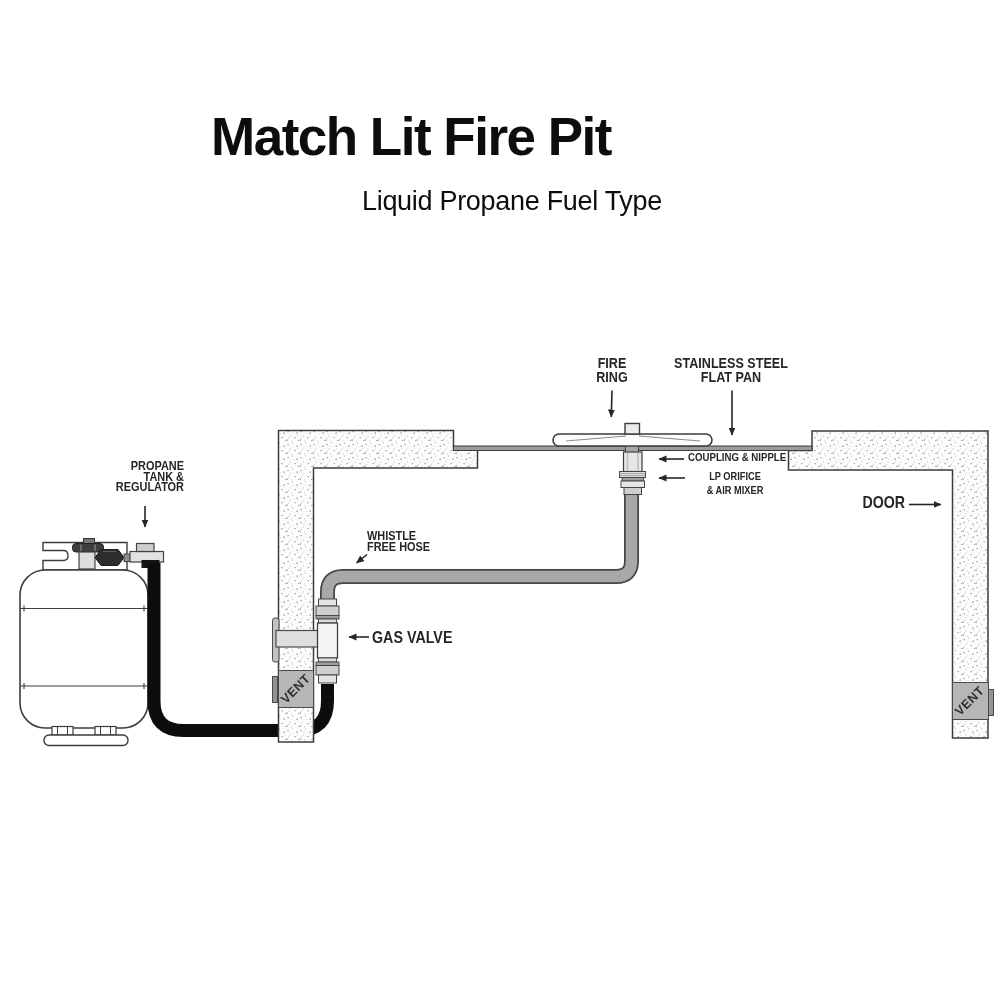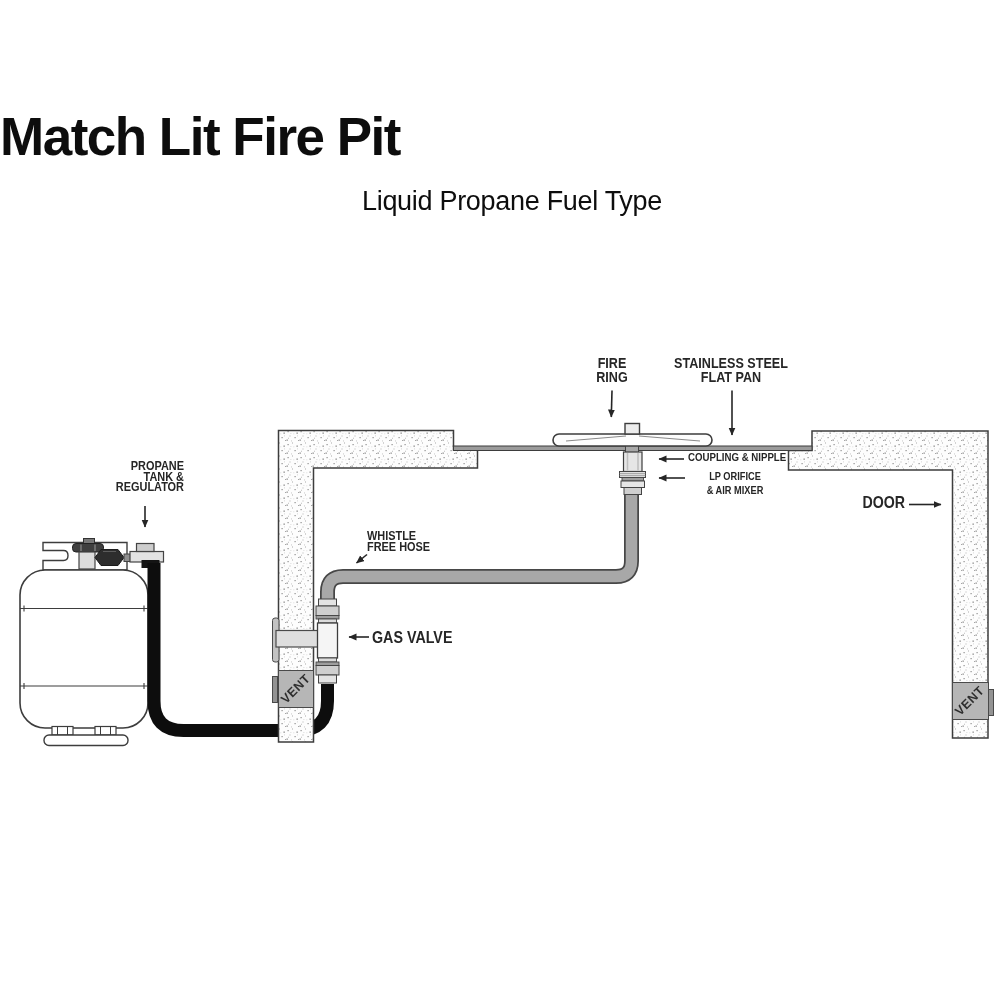--- a/index.html
+++ b/index.html
@@ -2,21 +2,21 @@
 <html><head>
 <meta charset="utf-8">
 <style>
   html,body{margin:0;padding:0;background:#ffffff;}
   .stage{
     position:relative;width:1000px;height:1000px;background:#ffffff;overflow:hidden;
     font-family:"Liberation Sans","DejaVu Sans",sans-serif;color:#1c1c1c;
   }
   .stage svg{position:absolute;left:0;top:0;z-index:1;}
   .title{
-    position:absolute;left:0;top:106px;width:822px;text-align:left;
+    position:absolute;left:0;top:106px;width:822px;text-align:center;
     font-size:53px;font-weight:bold;letter-spacing:-1.5px;color:#0d0d0d;z-index:3;
   }
   .subtitle{
     position:absolute;left:0;top:186px;width:1000px;text-align:center;
     font-size:27px;font-weight:normal;letter-spacing:-0.3px;color:#0d0d0d;z-index:3;margin-left:12px;
   }
   .lbl{
     position:absolute;font-weight:bold;color:#262626;white-space:pre-line;z-index:3;
   }
   .lbl-propane{left:54px;top:461px;width:130px;text-align:right;font-size:13px;line-height:10.5px;

